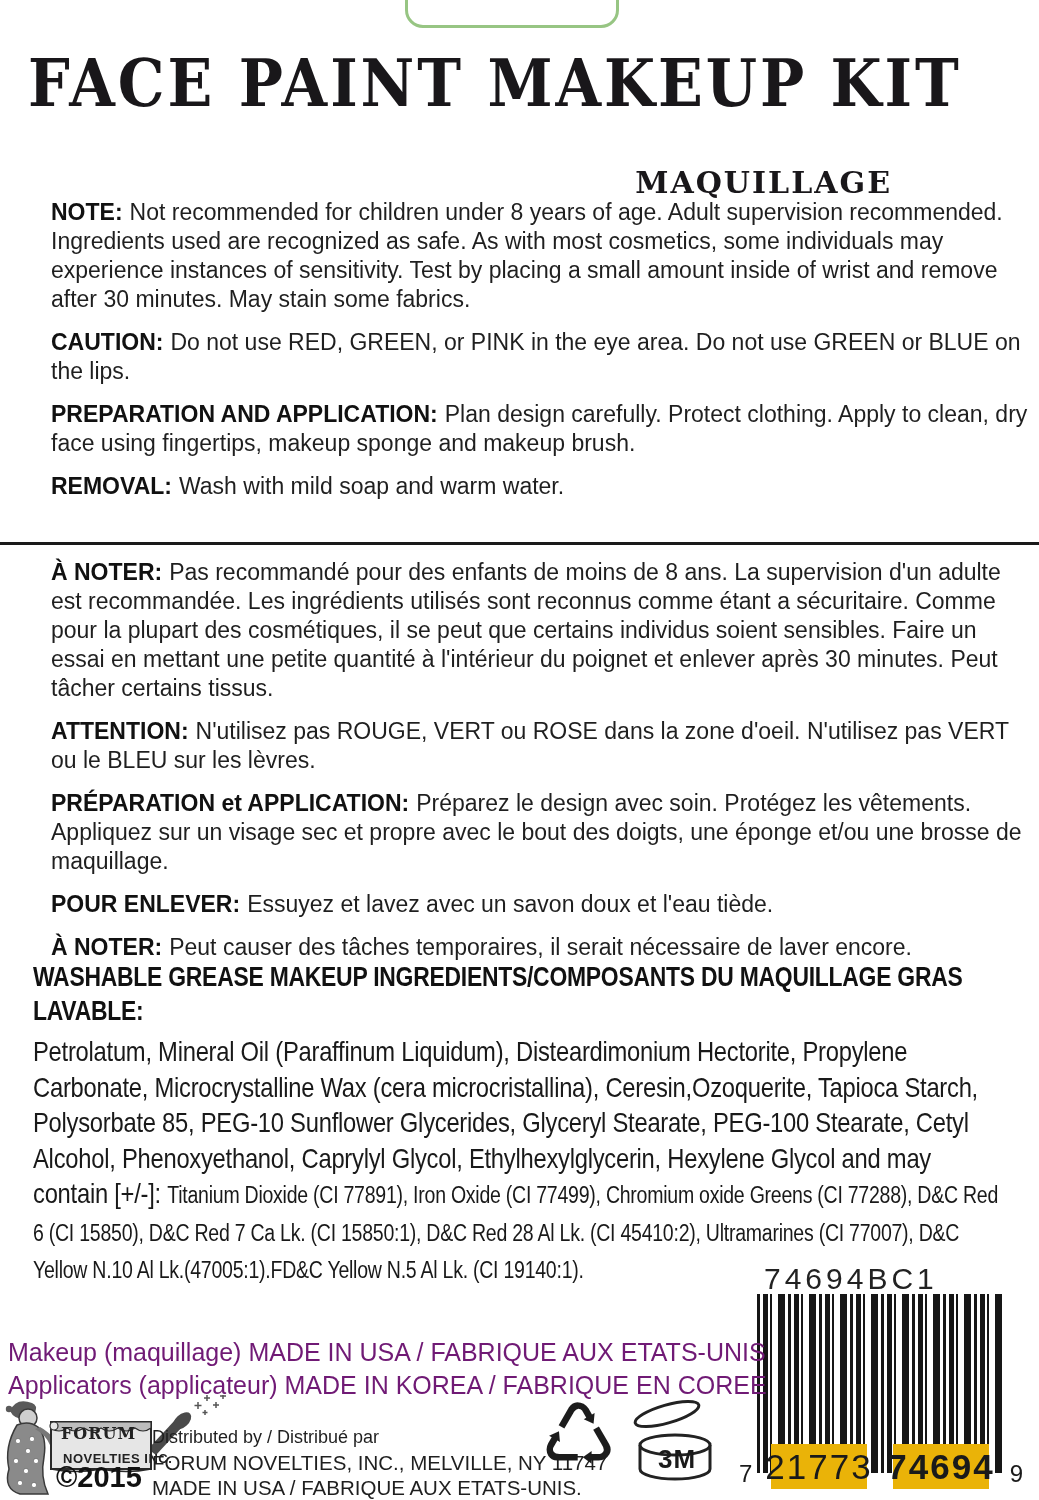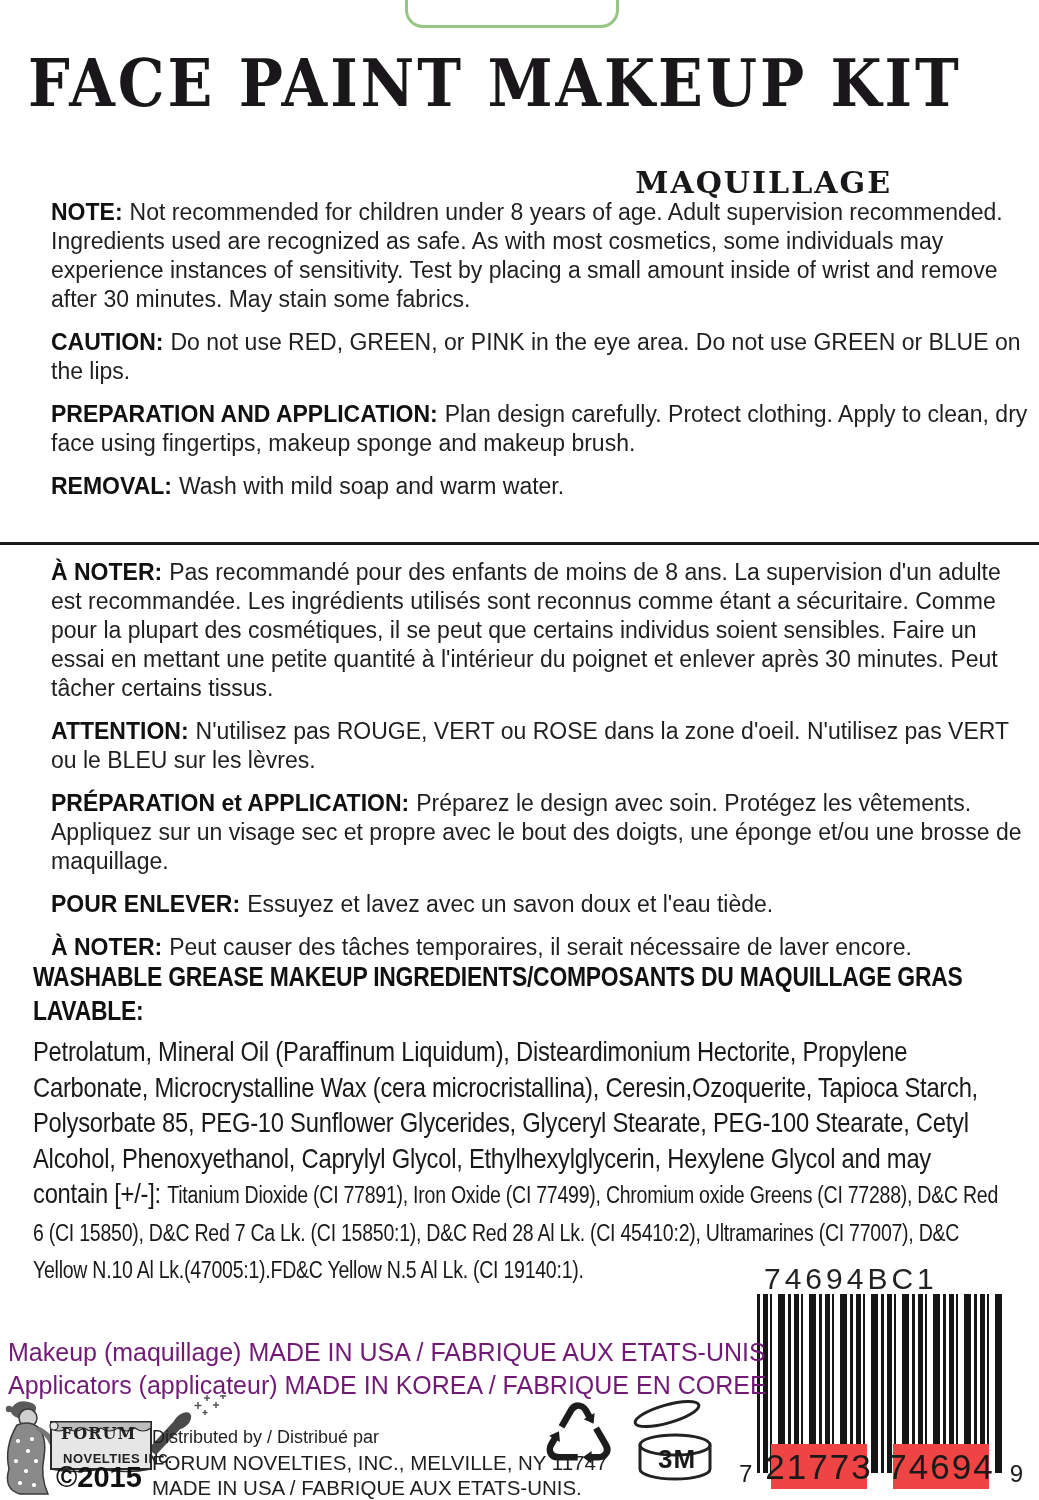--- a/index.html
+++ b/index.html
@@ -39,24 +39,24 @@
   .ing-small{font-size:23px;}
   
   .sku-label{position:absolute;left:764px;top:1262px;font-size:30px;letter-spacing:4px;color:#222;}
   .barcode{position:absolute;left:757px;top:1294px;width:246px;height:196px;}
   .bars{
     position:absolute;left:0;top:0;width:246px;height:179px;
     background:repeating-linear-gradient(to right,
       #161616 0 3px,#ffffff 3px 6px,#161616 6px 11px,#ffffff 11px 13px,
       #161616 13px 15px,#ffffff 15px 21px,#161616 21px 28px,#ffffff 28px 31px);
   }
-  .plate{position:absolute;top:150px;height:45px;background:#ef4444;display:flex;align-items:center;justify-content:center;
+  .plate{position:absolute;top:150px;height:45px;background:#eab308;display:flex;align-items:center;justify-content:center;
     font-size:35px;letter-spacing:2px;color:#1a1a1a;}
   .plate-1{left:14px;width:96px;}
-  .plate-2{left:136px;width:96px;}
+  .plate-2{left:136px;width:96px;font-weight:bold;}
   .outer-digit{position:absolute;top:166px;font-size:24px;color:#1a1a1a;}
   .digit-left{left:-18px;}
   .digit-right{right:-20px;}
   
   .origin{position:absolute;left:8px;top:1336px;font-size:25px;line-height:33px;color:#701a75;}
   
   .logo-svg{position:absolute;left:2px;top:1395px;width:330px;height:105px;}
   .logo-brand{position:absolute;left:61px;top:1424px;font-family:"DejaVu Serif",serif;font-weight:700;
     font-size:16px;letter-spacing:1px;color:#222;text-align:right;}
   .logo-sub{position:absolute;left:63px;top:1451px;font-size:13px;font-weight:700;letter-spacing:0.5px;color:#222;}

